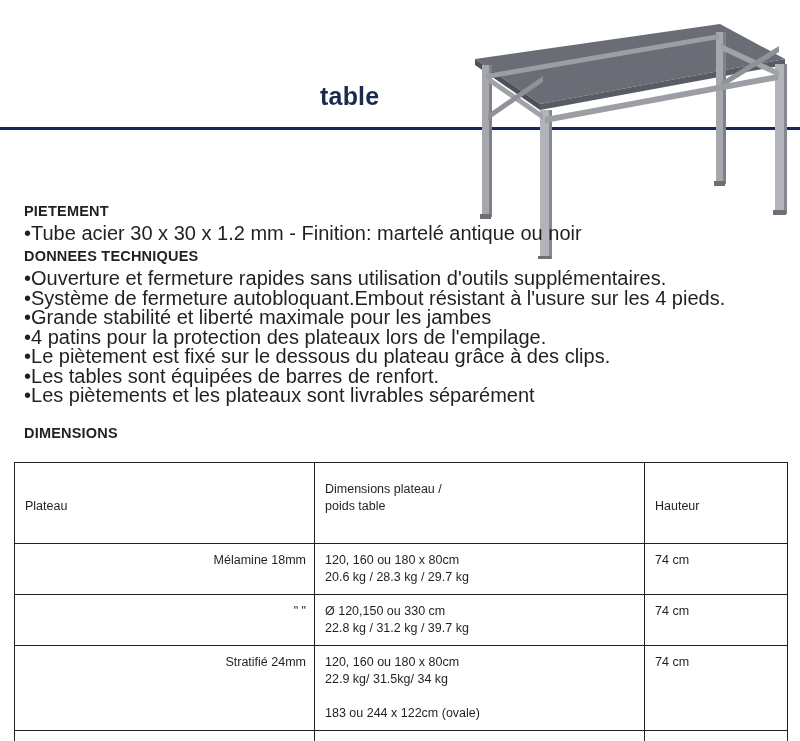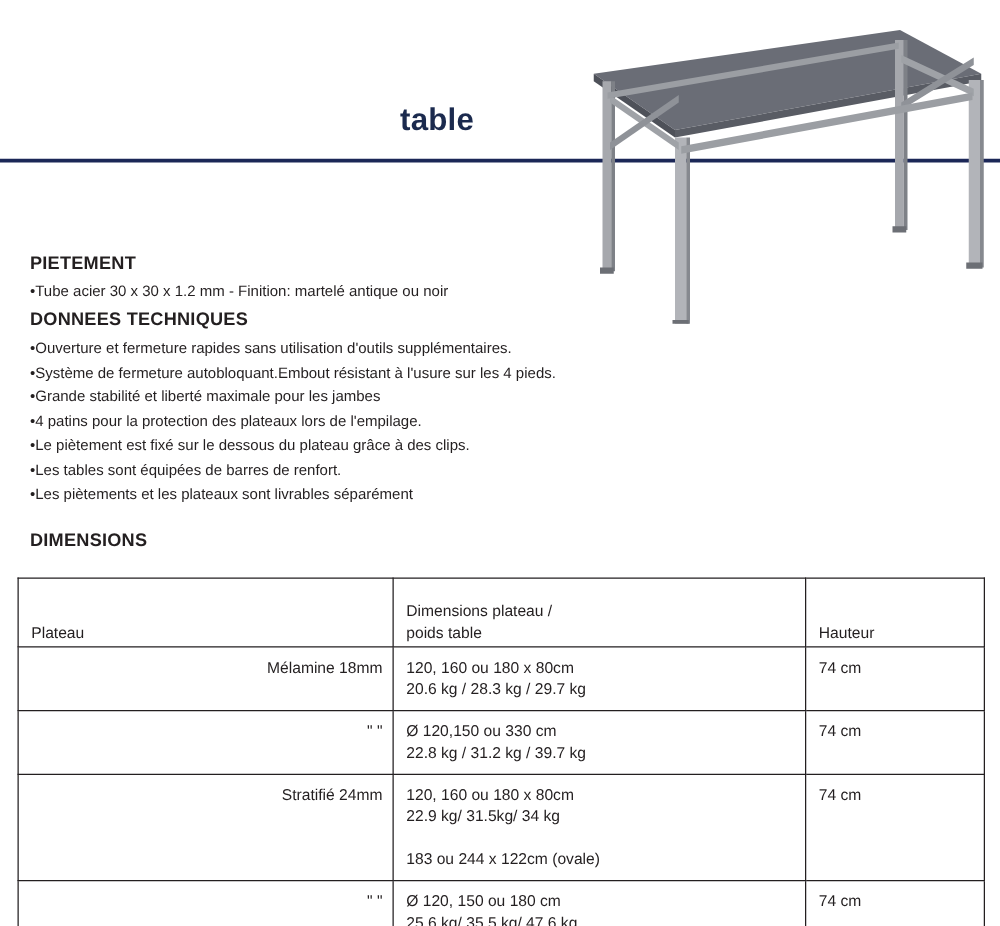--- a/index.html
+++ b/index.html
@@ -59,21 +59,21 @@
     width: 640px;
   }
   .section-title {
     font-size: 14.5px;
     font-weight: bold;
     letter-spacing: 0.2px;
     margin: 0 0 5px 0;
     color: #231f20;
   }
   .bullet-line {
-    font-size: 12px;
+    font-size: 20px;
     line-height: 19.5px;
     color: #231f20;
     white-space: nowrap;
   }
   #piet-section { top: 181px; margin-top: 22px; }
   #dt-section { top: 248px; }
   #dim-section { top: 425px; width: 760px; }
 
   
   .dim-table {
@@ -87,21 +87,21 @@
   }
   .dim-table td {
     border: 1px solid #231f20;
     vertical-align: top;
     padding: 8px 8px 8px 10px;
     line-height: 17px;
     color: #231f20;
   }
   .dim-table tr.head td {
     padding-top: 18px;
-    padding-bottom: 2px;
+    padding-bottom: 28px;
   }
   .col-a { width: 300px; }
   .col-b { width: 330px; }
   .col-c { width: 143px; }
   .cell-line { display: block; white-space: pre; }
   .cell-spacer { display: block; height: 17px; }
   .quote-cell {
     letter-spacing: 0;
     text-align: right;
   }

